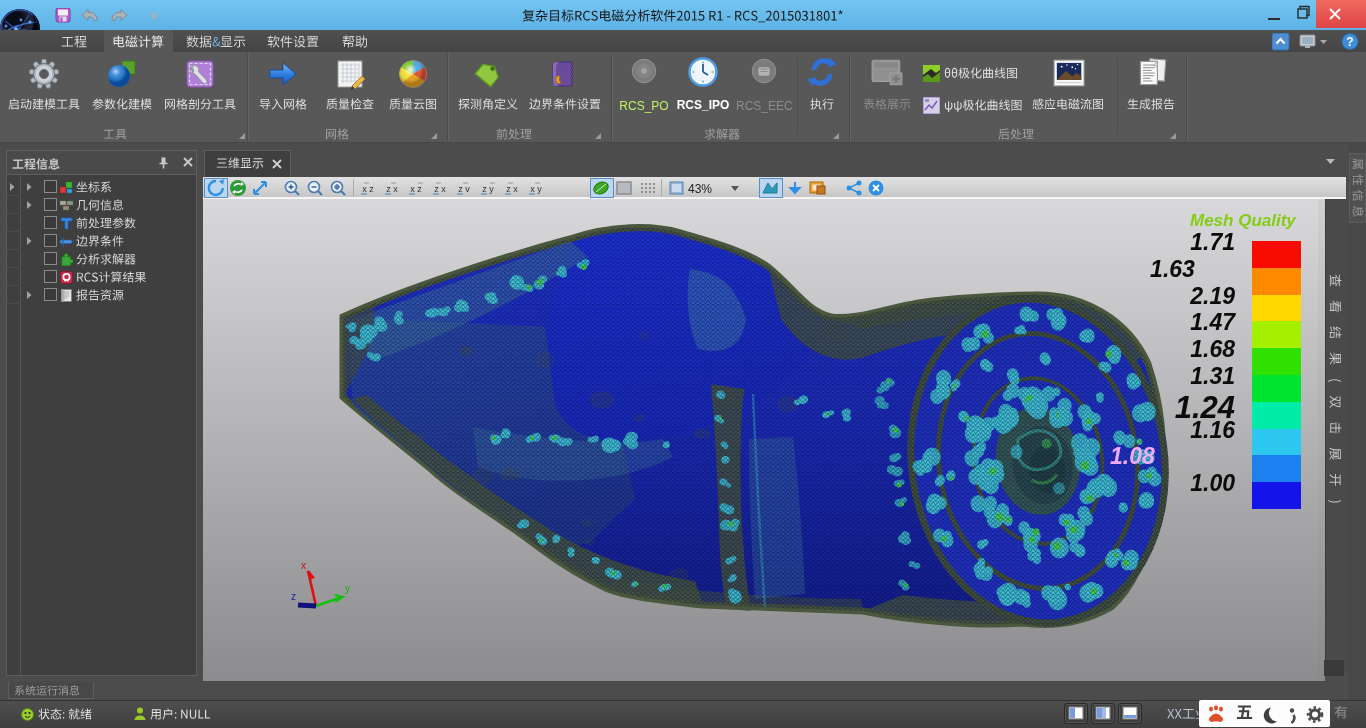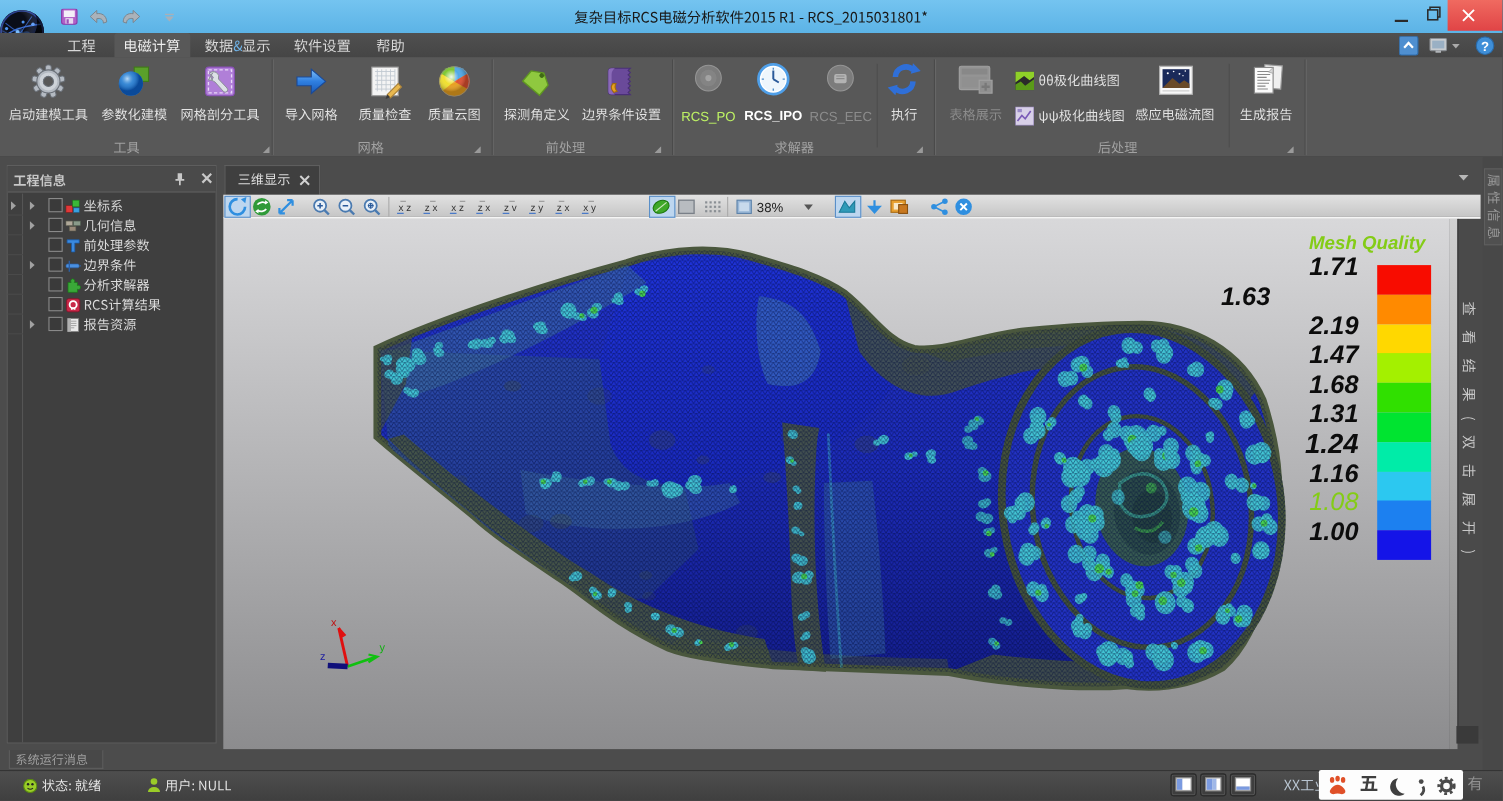--- a/index.html
+++ b/index.html
@@ -725,21 +725,21 @@
       <rect x="15" y="4" width="2" height="2"></rect>
       <rect x="15" y="8" width="2" height="2"></rect>
       <rect x="15" y="12" width="2" height="2"></rect>
     </g>
   </svg>
 <div class="ab" style="left:661px;top:179px;width:1px;height:18px;background:#aaa"></div>
 <svg class="ab" style="left:668px;top:179px" width="20" height="18" viewBox="0 0 20 18">
     <rect x="2" y="3" width="13" height="12" fill="#9ab8d8" stroke="#5a80a8"></rect>
     <rect x="4" y="5" width="9" height="8" fill="#c8daec"></rect>
   </svg>
-<div class="lat" style="left:688px;top:182px;font-size:12px;color:#222">38%</div>
+<div class="lat" style="left:688px;top:182px;font-size:12px;color:#222">43%</div>
 <svg class="ab" style="left:730px;top:185px" width="10" height="8">
     <path d="M1 1 h8 l-4 5z" fill="#555"></path>
   </svg>
 <div class="ab" style="left:759px;top:178px;width:24px;height:20px;background:#bdd6ef;border:1px solid #5a8fc8"></div>
 <svg class="ab" style="left:761px;top:179px" width="20" height="18" viewBox="0 0 20 18">
     <path d="M2 14 L7 4 L11 10 L16 4 L16 14 Z" fill="#2f9ab8" stroke="#1a7a98"></path>
   </svg>
 <svg class="ab" style="left:786px;top:179px" width="20" height="18" viewBox="0 0 20 18">
     <path d="M9 3 V12 M9 14 l-4.5-5 h9 z" stroke="#2f8fe0" stroke-width="2" fill="#2f8fe0"></path>
   </svg>
@@ -1399,35 +1399,35 @@
       <path d="M113,407 L95,406" stroke="#10107a" stroke-width="5"></path>
     </g>
     <text x="98" y="370" font-size="10" fill="#c01010" font-family="Liberation Sans">x</text>
     <text x="142" y="393" font-size="10" fill="#10b010" font-family="Liberation Sans">y</text>
     <text x="88" y="401" font-size="10" fill="#2020a0" font-family="Liberation Sans">z</text>
   </svg>
 <div class="lat" style="left:1190px;top:211px;font-size:17px;font-weight:bold;font-style:italic;color:#84cc16">Mesh Quality</div>
 <div class="ab" style="left:1252px;top:241px;width:49px;height:27px;background:#f80c00"></div>
 <div class="lat" style="left:1110px;top:229px;width:125px;text-align:right;font-size:23px;font-weight:bold;font-style:italic;color:#0c0c0c">1.71</div>
 <div class="ab" style="left:1252px;top:268px;width:49px;height:27px;background:#ff8a00"></div>
-<div class="lat" style="left:1110px;top:256px;width:125px;text-align:left;font-size:23px;font-weight:bold;font-style:italic;color:#0c0c0c">1.63</div>
+<div class="lat" style="left:1110px;top:256px;width:125px;text-align:center;font-size:23px;font-weight:bold;font-style:italic;color:#0c0c0c">1.63</div>
 <div class="ab" style="left:1252px;top:295px;width:49px;height:27px;background:#ffd800"></div>
 <div class="lat" style="left:1110px;top:283px;width:125px;text-align:right;font-size:23px;font-weight:bold;font-style:italic;color:#0c0c0c">2.19</div>
 <div class="ab" style="left:1252px;top:321px;width:49px;height:27px;background:#a4f000"></div>
 <div class="lat" style="left:1110px;top:309px;width:125px;text-align:right;font-size:23px;font-weight:bold;font-style:italic;color:#0c0c0c">1.47</div>
 <div class="ab" style="left:1252px;top:348px;width:49px;height:27px;background:#30e000"></div>
 <div class="lat" style="left:1110px;top:336px;width:125px;text-align:right;font-size:23px;font-weight:bold;font-style:italic;color:#0c0c0c">1.68</div>
 <div class="ab" style="left:1252px;top:375px;width:49px;height:27px;background:#00e430"></div>
 <div class="lat" style="left:1110px;top:363px;width:125px;text-align:right;font-size:23px;font-weight:bold;font-style:italic;color:#0c0c0c">1.31</div>
 <div class="ab" style="left:1252px;top:402px;width:49px;height:27px;background:#00eca8"></div>
-<div class="lat" style="left:1110px;top:390px;width:125px;text-align:right;font-size:25px;font-weight:bold;font-style:italic;color:#0c0c0c">1.24</div>
+<div class="lat" style="left:1110px;top:390px;width:125px;text-align:right;font-size:31px;font-weight:bold;font-style:italic;color:#0c0c0c">1.24</div>
 <div class="ab" style="left:1252px;top:429px;width:49px;height:27px;background:#2cc8f0"></div>
 <div class="lat" style="left:1110px;top:417px;width:125px;text-align:right;font-size:23px;font-weight:bold;font-style:italic;color:#0c0c0c">1.16</div>
 <div class="ab" style="left:1252px;top:455px;width:49px;height:27px;background:#1c80f0"></div>
-<div class="lat" style="left:1110px;top:443px;width:125px;text-align:right;font-size:23px;font-weight:normal;font-style:italic;color:#84cc16">1.08</div>
+<div class="lat" style="left:1110px;top:443px;width:125px;font-size:23px;font-weight:bold;font-style:italic;color:#f0abfc">1.08</div>
 <div class="ab" style="left:1252px;top:482px;width:49px;height:27px;background:#1414e8"></div>
 <div class="lat" style="left:1110px;top:470px;width:125px;text-align:right;font-size:23px;font-weight:bold;font-style:italic;color:#0c0c0c">1.00</div>
 <svg width="0" height="0" style="position:absolute">
     <defs>
       <path id="q0" d="M52 -72V3H951V-72H539V-650H900V-727H104V-650H456V-72Z"></path>
       <path id="q1" d="M532 -733H834V-549H532ZM462 -798V-484H907V-798ZM448 -209V-144H644V-13H381V53H963V-13H718V-144H919V-209H718V-330H941V-396H425V-330H644V-209ZM361 -826C287 -792 155 -763 43 -744C52 -728 62 -703 65 -687C112 -693 162 -702 212 -712V-558H49V-488H202C162 -373 93 -243 28 -172C41 -154 59 -124 67 -103C118 -165 171 -264 212 -365V78H286V-353C320 -311 360 -257 377 -229L422 -288C402 -311 315 -401 286 -426V-488H411V-558H286V-729C333 -740 377 -753 413 -768Z"></path>
       <path id="q2" d="M452 -408V-264H204V-408ZM531 -408H788V-264H531ZM452 -478H204V-621H452ZM531 -478V-621H788V-478ZM126 -695V-129H204V-191H452V-85C452 32 485 63 597 63C622 63 791 63 818 63C925 63 949 10 962 -142C939 -148 907 -162 887 -176C880 -46 870 -13 814 -13C778 -13 632 -13 602 -13C542 -13 531 -25 531 -83V-191H865V-695H531V-838H452V-695Z"></path>
       <path id="q3" d="M42 -784V-721H151C130 -551 93 -390 26 -284C38 -267 56 -230 61 -214C79 -242 95 -272 110 -305V35H169V-47H327V-484H171C190 -559 205 -639 216 -721H341V-784ZM169 -422H267V-108H169ZM786 -841C769 -787 735 -712 707 -660H537L593 -686C578 -728 544 -790 510 -836L451 -812C481 -766 514 -703 529 -660H358V-592H957V-660H777C805 -707 835 -766 859 -817ZM353 37C370 28 398 21 577 -7C582 18 586 42 589 63L644 52C635 -13 609 -111 583 -185L531 -175C543 -141 554 -102 564 -64L430 -45C508 -156 586 -298 647 -438L585 -466C570 -426 552 -385 534 -346L431 -338C470 -400 507 -479 535 -553L472 -581C448 -491 400 -395 385 -371C371 -346 358 -329 344 -325C352 -308 363 -275 366 -261C380 -268 401 -273 504 -284C461 -199 419 -130 401 -104C373 -61 351 -31 331 -27C339 -9 350 23 353 37ZM661 35C677 26 706 18 897 -11C904 16 910 41 913 62L969 48C958 -17 927 -116 893 -191L840 -178C854 -144 869 -105 881 -67L734 -47C808 -159 881 -304 936 -445L871 -472C857 -431 841 -388 823 -348L718 -339C754 -401 789 -480 813 -556L748 -584C728 -495 685 -399 672 -375C659 -349 647 -332 633 -328C642 -311 653 -277 656 -263C670 -270 691 -275 796 -286C757 -202 720 -134 703 -109C677 -66 657 -35 637 -30C645 -12 657 21 660 35L661 33Z"></path>
       <path id="q4" d="M137 -775C193 -728 263 -660 295 -617L346 -673C312 -714 241 -778 186 -823ZM46 -526V-452H205V-93C205 -50 174 -20 155 -8C169 7 189 41 196 61C212 40 240 18 429 -116C421 -130 409 -162 404 -182L281 -98V-526ZM626 -837V-508H372V-431H626V80H705V-431H959V-508H705V-837Z"></path>
       <path id="q5" d="M252 -457H764V-398H252ZM252 -350H764V-290H252ZM252 -562H764V-505H252ZM576 -845C548 -768 497 -695 436 -647C453 -640 482 -624 497 -613H296L353 -634C346 -653 331 -680 315 -704H487V-766H223C234 -786 244 -806 253 -826L183 -845C151 -767 96 -689 35 -638C52 -628 82 -608 96 -596C127 -625 158 -663 185 -704H237C257 -674 277 -637 287 -613H177V-239H311V-174L310 -152H56V-90H286C258 -48 198 -6 72 25C88 39 109 65 119 81C279 35 346 -28 372 -90H642V78H719V-90H948V-152H719V-239H842V-613H742L796 -638C786 -657 768 -681 748 -704H940V-766H620C631 -786 640 -807 648 -828ZM642 -152H386L387 -172V-239H642ZM505 -613C532 -638 559 -669 583 -704H663C690 -675 718 -639 731 -613Z"></path>

